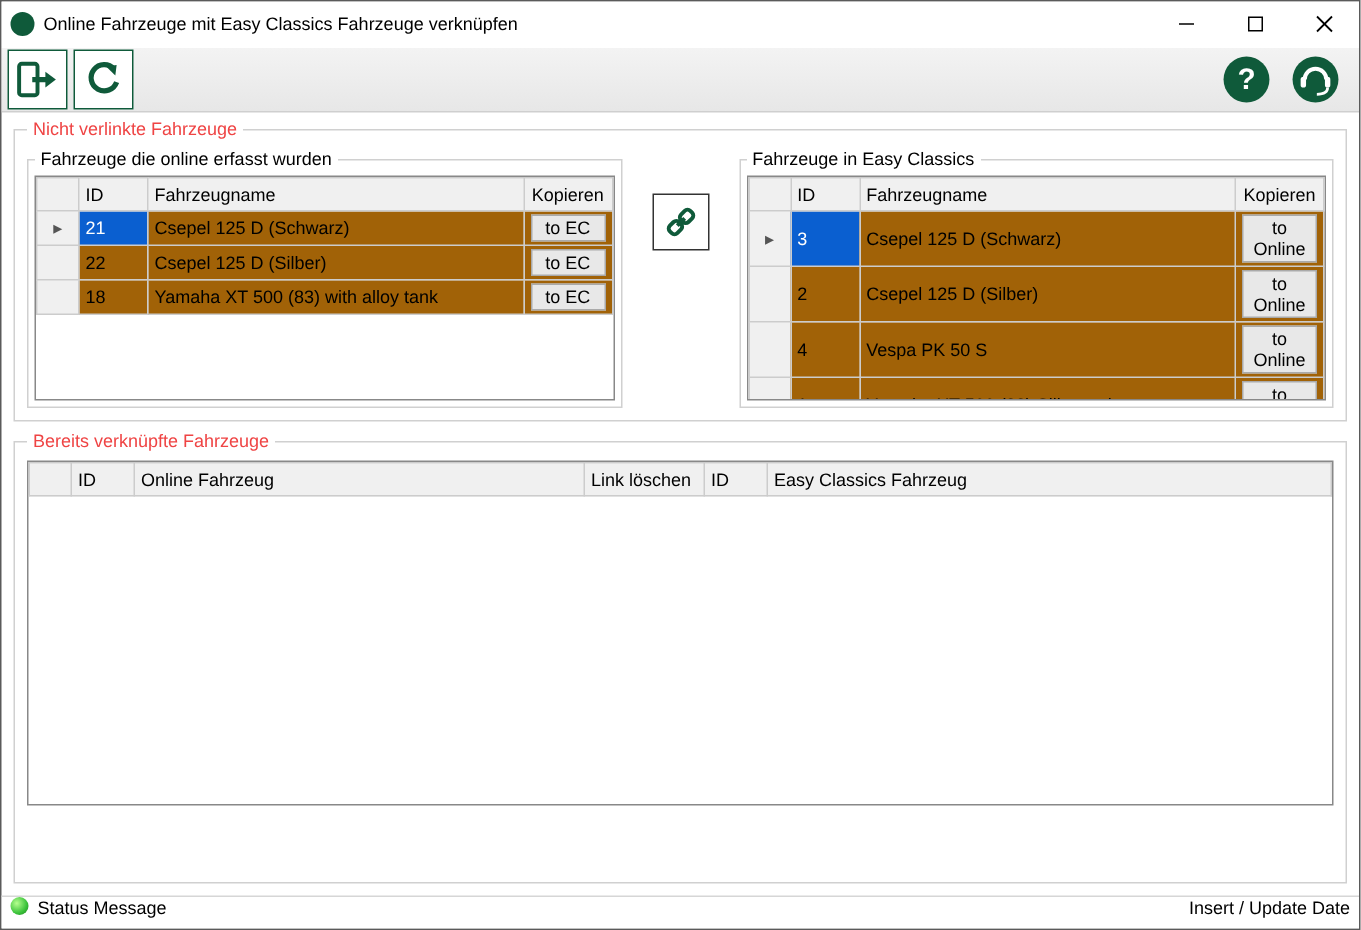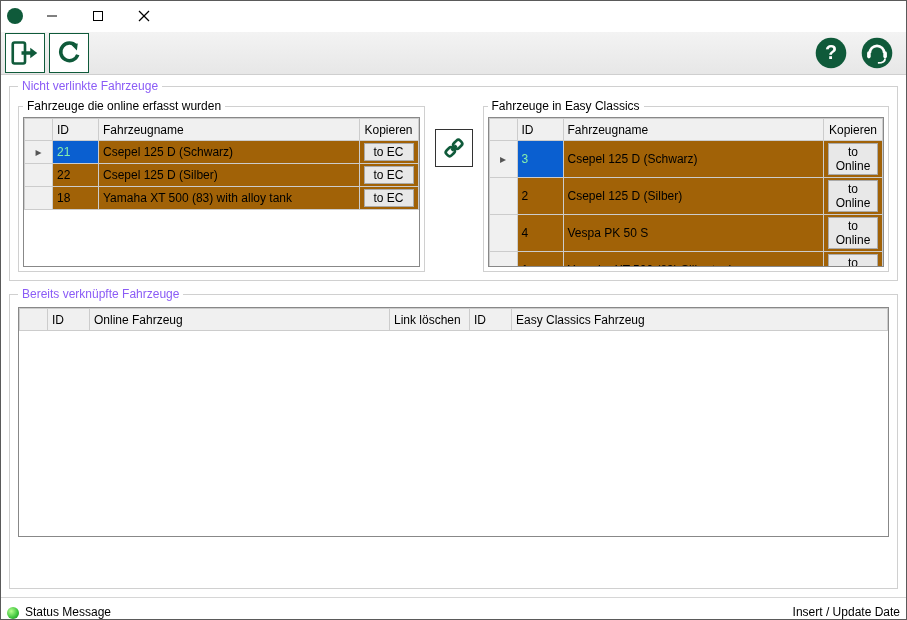--- a/index.html
+++ b/index.html
@@ -78,27 +78,27 @@
     flex-direction: column;
   }
   fieldset.group {
     border: 1px solid #d0d0d0;
     margin-bottom: 6px;
     padding: 6px 8px 8px 8px;
     font-size: 12px;
   }
   fieldset.group > legend {
     padding: 0 4px;
-    color: #8b5cf6;
+    color: #ef4444;
     font-size: 12px;
   }
   .top-row {
     display: flex;
     align-items: flex-start;
-    gap: 6px;
+    gap: 16px;
   }
   fieldset.inner {
     border: 1px solid #d0d0d0;
     padding: 4px 4px 4px 4px;
     font-size: 12px;
     flex: 1;
   }
   fieldset.inner > legend {
     padding: 0 4px;
     font-size: 12px;
@@ -146,21 +146,21 @@
   table.grid .rowhdr {
     width: 28px;
     background: #f0f0f0;
     text-align:center;
     color:#555;
   }
   table.grid .col-id { width: 46px; }
   table.grid .col-copy { width: 44px; text-align:center; }
   table.grid .sel-row .cell-id {
     background: #0a5fd0;
-    color: #86efac;
+    color: #ffffff;
   }
   .cell-btn {
     display:inline-block;
     width: 100%;
     min-width: 50px;
     text-align:center;
     background: #e8e8e8;
     border: 1px solid #aaa;
     padding: 1px 6px;
     font-size: 12px;
@@ -192,39 +192,40 @@
   .linked-online { width:300px;margin-left:40px; }
   .linked-del { width:80px; }
   .linked-id2 { width:42px; }
 
   
   .statusbar {
     height: 22px;
     border-top: 1px solid #d6d6d6;
     background:#fff;
     display:flex;
-    align-items:flex-end;
+    align-items:flex-start;
     padding: 0 6px;
     font-size: 12px;
   }
   .status-dot {
     width:12px;height:12px;border-radius:50%;
     background: radial-gradient(circle at 35% 35%, #b6ff8f, #3ac23a 60%, #1c7a1c);
     margin-right:6px;
   }
   .status-right { margin-left:auto; }
 
   .bottom-group { flex:1; display:flex; flex-direction:row; }
   .bottom-group .linked-wrap { flex:1; }
 </style>
 </head>
 <body>
 
 <div class="titlebar">
   <span class="app-icon"></span>
+  <span class="title-text">Online Fahrzeuge mit Easy Classics Fahrzeuge verknüpfen</span>
   <div class="win-controls">
     <div class="win-btn">
       <svg viewBox="0 0 12 12" width="12" height="12">
           <line x1="1" y1="6" x2="11" y2="6" stroke="#000" stroke-width="1"></line>
         </svg>
     </div>
     <div class="win-btn">
       <svg viewBox="0 0 12 12" width="12" height="12">
           <rect x="1.5" y="1.5" width="9" height="9" fill="none" stroke="#000" stroke-width="1"></rect>
         </svg>

